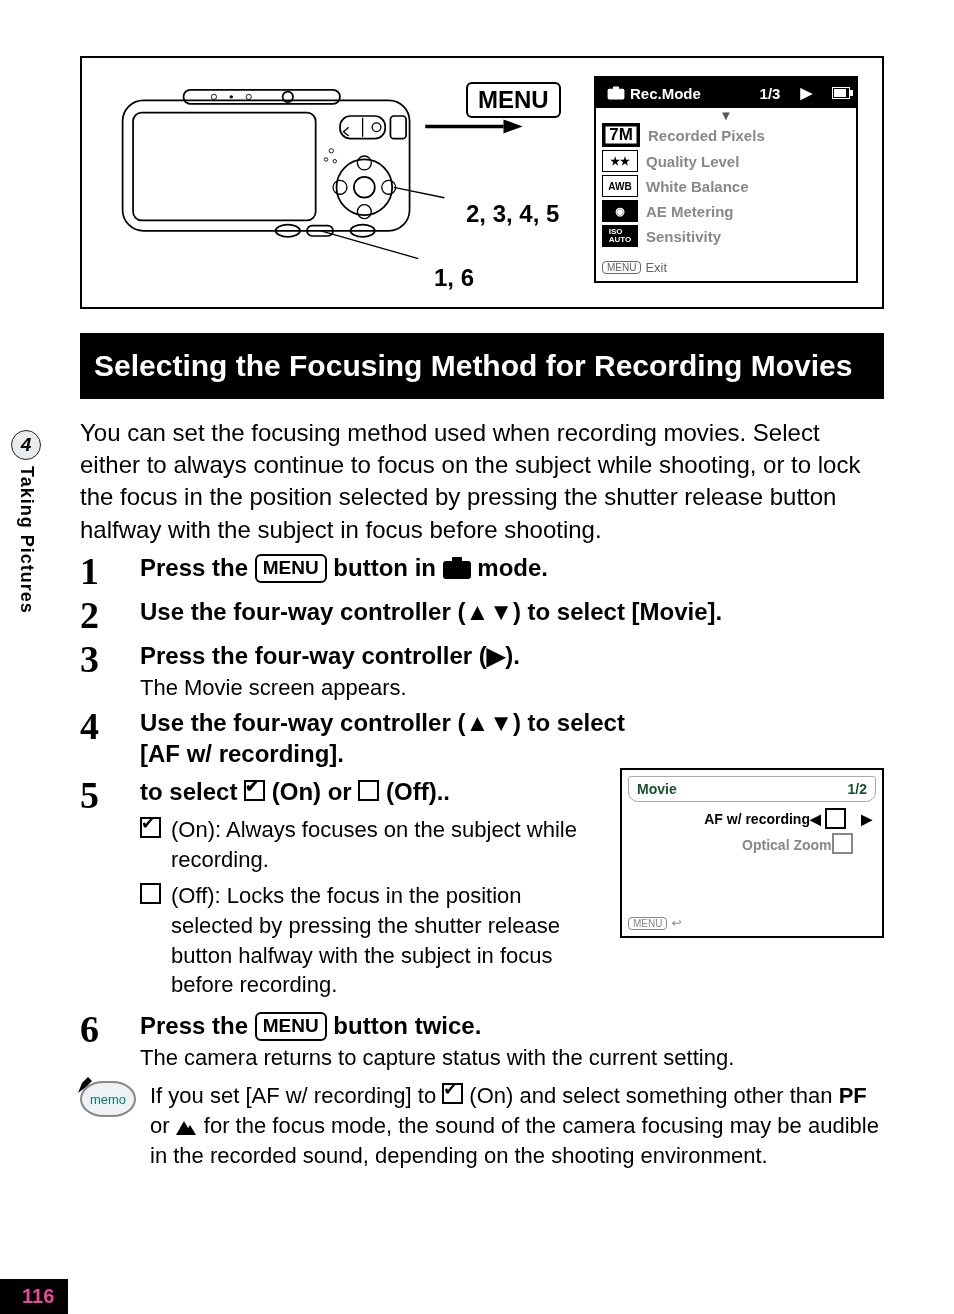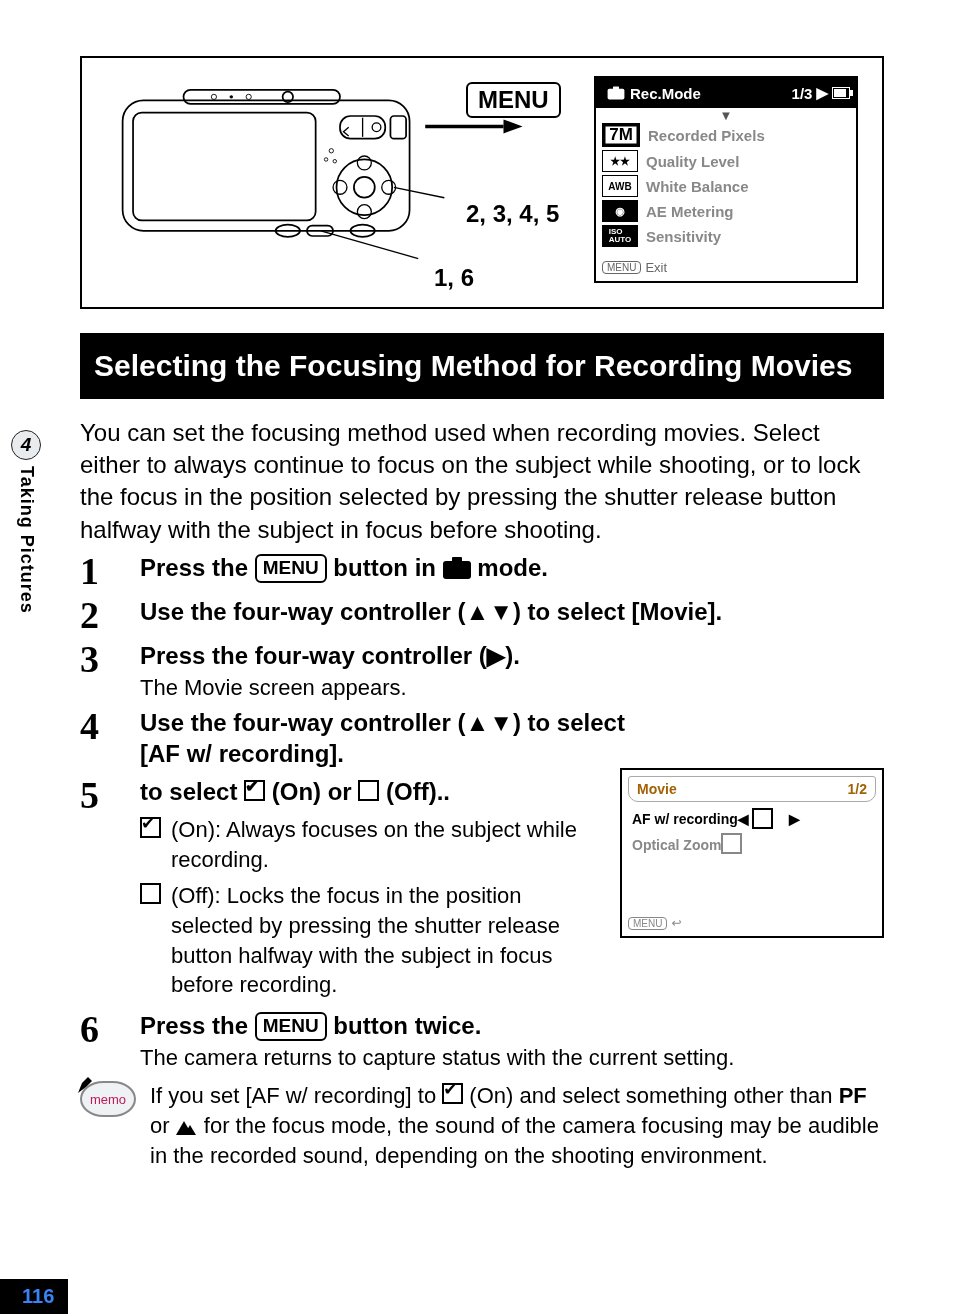--- a/index.html
+++ b/index.html
@@ -64,21 +64,21 @@
     width: 260px;
     background: #fff;
     position: relative;
   }
   .lcd-title {
     background: #000; color:#fff;
     display:flex; align-items:center; justify-content:space-between;
     padding: 4px 6px; font-size:15px; font-weight:bold;
   }
   .lcd-camicon { display:inline-flex; align-items:center; }
-  .lcd-side { display:flex; align-items:center; gap:4px;}
+  .lcd-side { display:flex; align-items:center; gap:20px;}
   .lcd-body { padding: 4px 6px 8px 6px; }
   .lcd-down { text-align:center; font-size:13px; color:#555; line-height:8px;}
   .lcd-row { display:flex; align-items:center; gap:8px; margin: 3px 0; font-size:15px; color:#888; font-weight:600;}
   .lcd-icon {
     width:34px; height:20px; border:1.5px solid #000; font-size:11px; display:flex;
     align-items:center; justify-content:center; font-weight:bold; color:#000; background:#fff;
   }
   .lcd-icon.sel { box-shadow: 0 0 0 1.5px #000 inset; }
   .lcd-row.sel { }
   .lcd-row.sel .lcd-icon { border-width:2px; }
@@ -116,43 +116,43 @@
   .cbx { display:inline-block; width:17px; height:17px; border:2px solid #000; vertical-align:-1px; position:relative;}
   .cbx.on::after{ content:'✔'; position:absolute; left:-1px; top:-6px; font-size:17px;}
   .mountain { display:inline-block; width:22px; height:17px; vertical-align:-2px; position:relative;}
   .mountain::before{ content:''; position:absolute; left:0; bottom:0; border-left:8px solid transparent; border-right:8px solid transparent; border-bottom:14px solid #000;}
   .mountain::after{ content:''; position:absolute; left:8px; bottom:0; border-left:6px solid transparent; border-right:6px solid transparent; border-bottom:10px solid #000;}
   .lcd2 {
     border:2.5px solid #000; width:260px; background:#fff; position:absolute;
     right: 70px; top: 768px;
   }
   .lcd2 .ltitle {
-    display:flex; justify-content:space-between; padding:4px 8px; font-size:14px; color:#a16207; font-weight:600;
+    display:flex; justify-content:space-between; padding:4px 8px; font-size:14px; color:#14532d; font-weight:600;
     border:1.5px solid #aaa; border-radius: 3px 3px 10px 10px; margin:6px 6px 4px 6px;
   }
-  .lcd2 .lrow { display:flex; align-items:center; justify-content:flex-start; padding: 2px 10px; font-size:14px; font-weight:600;}
+  .lcd2 .lrow { display:flex; align-items:center; justify-content:flex-end; padding: 2px 10px; font-size:14px; font-weight:600;}
   .lcd2 .lrow.sel { color:#000; }
   .lcd2 .lrow:not(.sel){ color:#888; }
   .lcd2 .lfoot { display:flex; align-items:center; gap:4px; padding: 2px 6px 6px 6px; color:#888; font-size:12px;}
   .lcd2 .mbtn { border:1.5px solid #888; border-radius:4px; font-size:10px; padding:0 4px;}
   .arr-lr { display:inline-flex; gap:0px; align-items:center; color:#000;}
   .memo-row { display:flex; gap:14px; margin-top: 10px; align-items:flex-start;}
   .memo-icon {
     width:56px; min-width:56px;
   }
   .memo-bubble{
     border:2px solid #888; border-radius:50%/60%; height:32px; display:flex; align-items:center; justify-content:center;
-    font-size:13px; color:#be185d; position:relative; background:#eef2f5;
+    font-size:13px; color:#0f766e; position:relative; background:#eef2f5;
   }
   .memo-pen{
     position:absolute; left:-6px; top:-10px; width:20px; height:22px;
   }
   .memo-text { font-size:22px; line-height:1.35; }
   .pgnum{
-    position:absolute; left:0; bottom:0; background:#000; color:#3b82f6;
+    position:absolute; left:0; bottom:0; background:#000; color:#ec4899;
     padding: 6px 14px 6px 22px; font-weight:bold; font-size:20px;
   }
 </style>
 </head>
 <body>
 
 <div class="side-tab">
   <div class="side-circle">4</div>
   <div class="side-label">Taking Pictures</div>
 </div>

